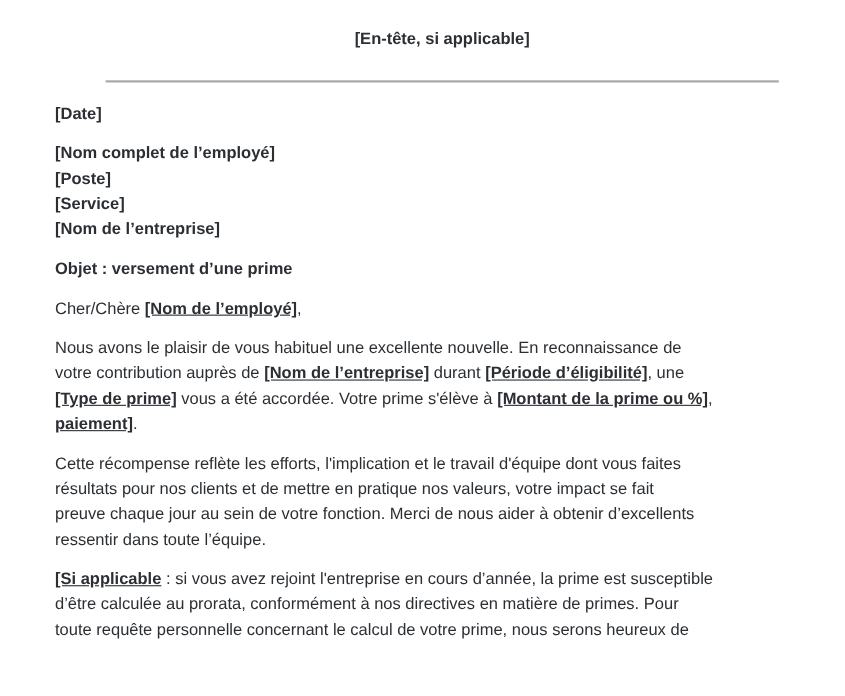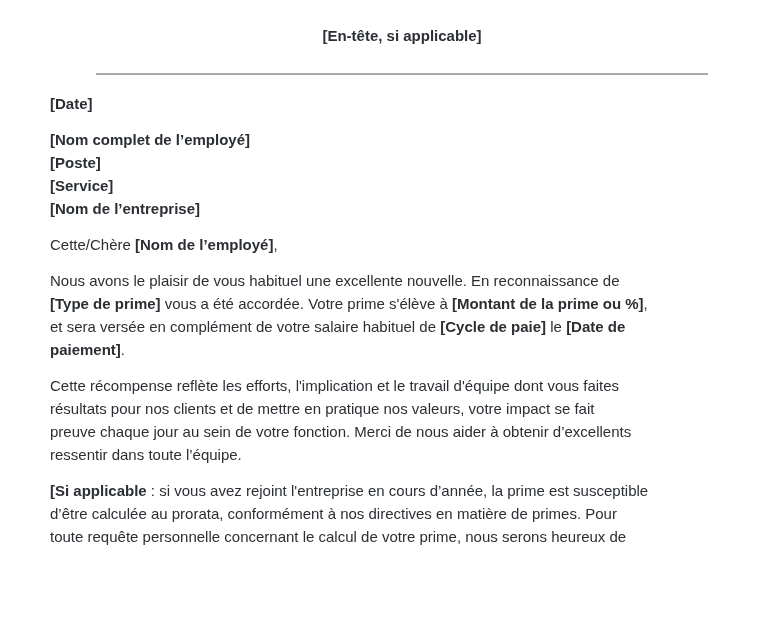--- a/index.html
+++ b/index.html
@@ -32,21 +32,21 @@
     width: 612px;
   }
   .content {
     padding-left: 50px;
     padding-right: 40px;
   }
   .block { margin-bottom: 13px; }
   .bold { font-weight: 700; }
   .line { white-space: nowrap; }
   .para { margin-bottom: 13px; }
-  .b { font-weight: 700; }
+  .b { font-weight: 700; text-decoration: underline; }
 </style>
 </head>
 <body>
 
 <div class="page">
 
   <div class="header-title">[En-tête, si applicable]</div>
 
   <div class="rule"></div>
 
@@ -54,29 +54,30 @@
 
     <div class="block line bold">[Date]</div>
 
     <div class="block bold">
         <div class="line">[Nom complet de l’employé]</div>
         <div class="line">[Poste]</div>
         <div class="line">[Service]</div>
         <div class="line">[Nom de l’entreprise]</div>
       </div>
 
+    <div class="block line bold">Objet : versement d’une prime</div>
 
     <div>
         <div class="para">
-          <div class="line"><span>Cette/Chère </span><span class="b">[Nom de l’employé]</span><span>,</span></div>
+          <div class="line"><span>Cher/Chère </span><span class="b">[Nom de l’employé]</span><span>,</span></div>
         </div>
         <div class="para">
           <div class="line"><span>Nous avons le plaisir de vous habituel une excellente nouvelle. En reconnaissance de</span></div>
+          <div class="line"><span>votre contribution auprès de </span><span class="b">[Nom de l’entreprise]</span><span> durant </span><span class="b">[Période d’éligibilité]</span><span>, une</span></div>
           <div class="line"><span class="b">[Type de prime]</span><span> vous a été accordée. Votre prime s'élève à </span><span class="b">[Montant de la prime ou %]</span><span>,</span></div>
-          <div class="line"><span>et sera versée en complément de votre salaire habituel de </span><span class="b">[Cycle de paie]</span><span> le </span><span class="b">[Date de</span></div>
           <div class="line"><span class="b">paiement]</span><span>.</span></div>
         </div>
         <div class="para">
           <div class="line"><span>Cette récompense reflète les efforts, l'implication et le travail d'équipe dont vous faites</span></div>
           <div class="line"><span>résultats pour nos clients et de mettre en pratique nos valeurs, votre impact se fait</span></div>
           <div class="line"><span>preuve chaque jour au sein de votre fonction. Merci de nous aider à obtenir d’excellents</span></div>
           <div class="line"><span>ressentir dans toute l’équipe.</span></div>
         </div>
         <div class="para">
           <div class="line"><span class="b">[Si applicable</span><span> : si vous avez rejoint l'entreprise en cours d’année, la prime est susceptible</span></div>

